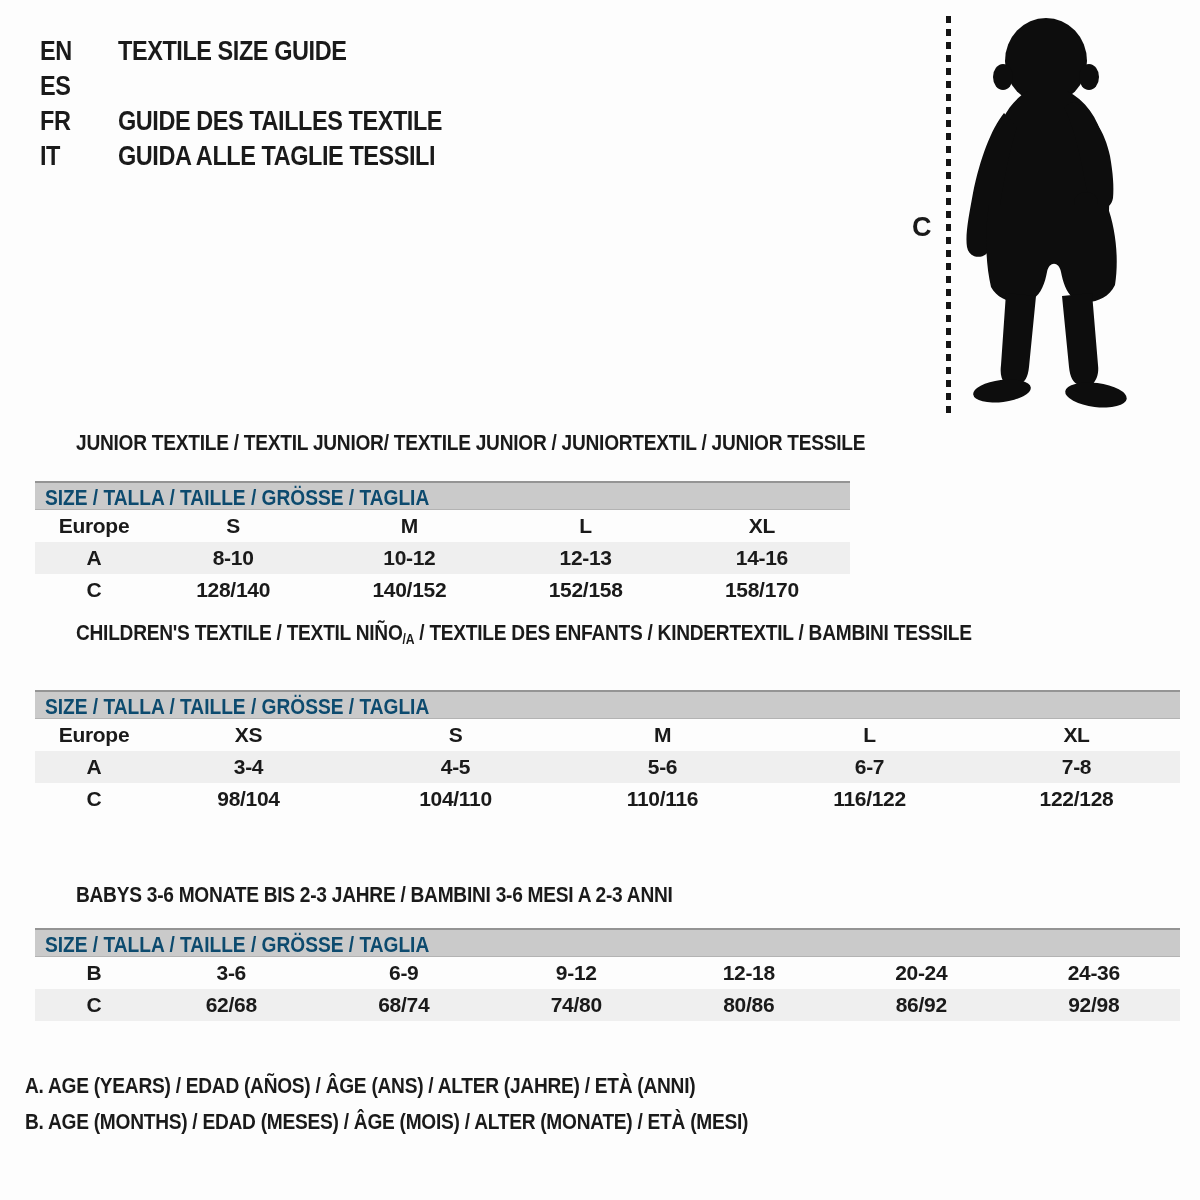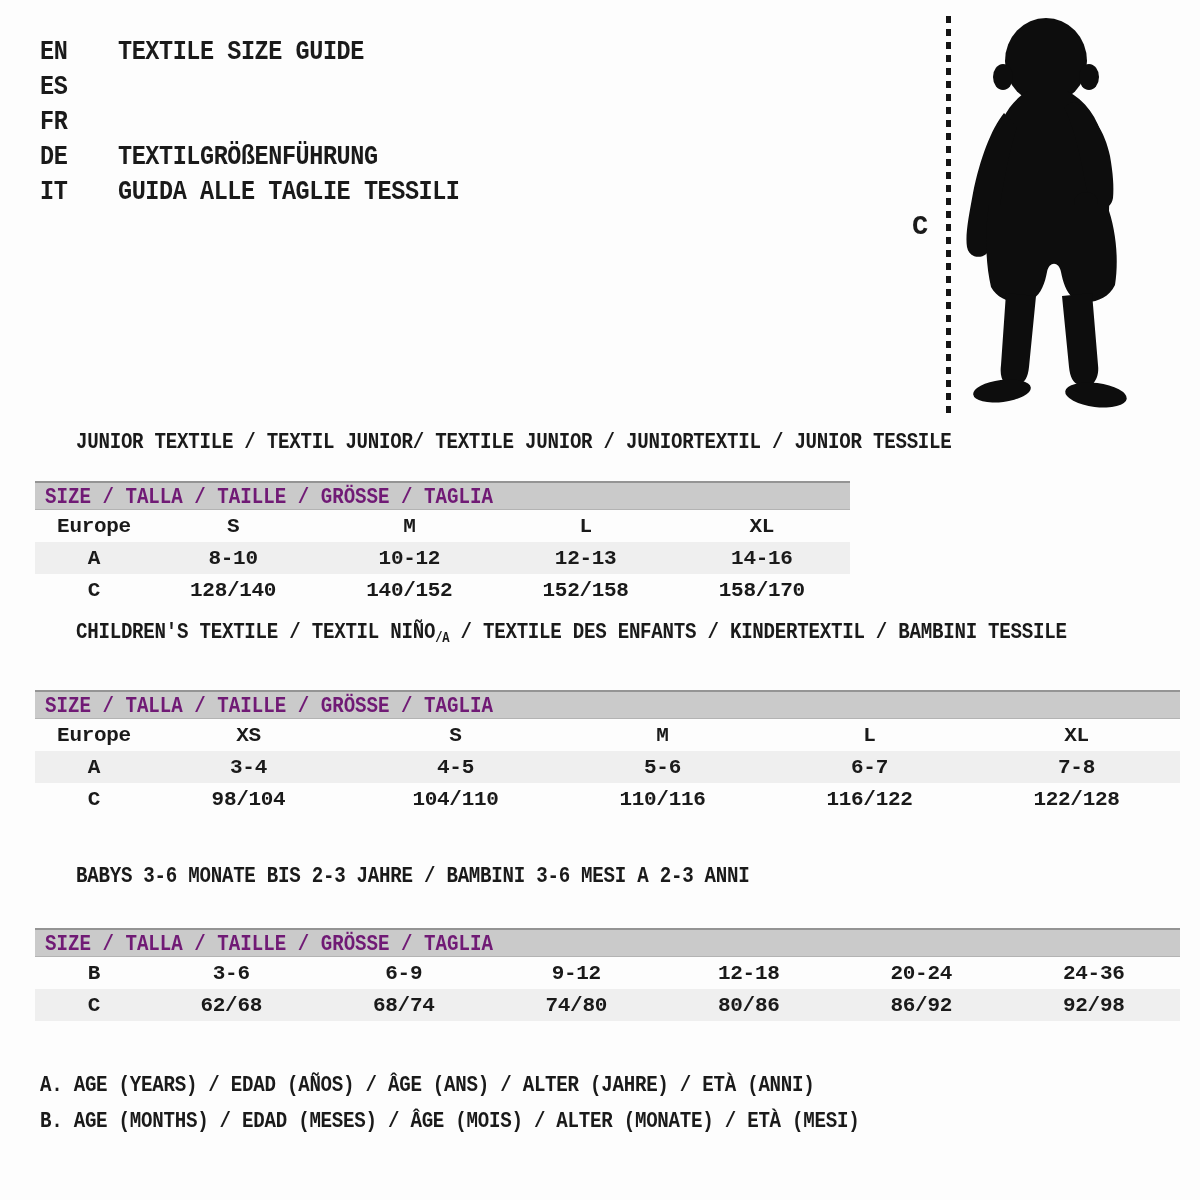--- a/index.html
+++ b/index.html
@@ -1,20 +1,20 @@
 <!DOCTYPE html>
 <html><head>
 <meta charset="utf-8">
 <style>
   html,body{margin:0;padding:0;}
   .page{
     position:relative;
     width:1200px;height:1200px;
     background:#fdfdfd;
-    font-family:Liberation Mono, monospace;
+    font-family:Liberation Sans, sans-serif;
     color:#1a1a1a;
     overflow:hidden;
   }
   
   .sx{display:inline-block;transform:scaleX(.87);transform-origin:0 50%;white-space:nowrap;}
 
   
   .lang-block{position:absolute;left:40px;top:34px;}
   .lang-row{display:grid;grid-template-columns:78px auto;height:35px;align-items:center;}
   .lang-code,.lang-title{font-size:27px;font-weight:bold;letter-spacing:-.5px;}
@@ -31,54 +31,51 @@
   .sec-title{position:absolute;left:40px;font-size:22px;font-weight:bold;letter-spacing:-.3px;margin-left:36px;}
   .sub{font-size:14px;vertical-align:-4px;}
 
   .size-table{position:absolute;left:35px;}
   .band{
     height:29px;line-height:29px;
     background:#cacaca;
     border-top:2px solid #949494;
     border-bottom:1px solid #b3b3b3;
     padding-left:10px;
-    font-size:22px;font-weight:bold;color:#701a75;
+    font-size:22px;font-weight:bold;color:#0c4a6e;
     box-sizing:border-box;
   }
   .trow{display:grid;height:32px;align-items:center;font-size:21px;font-weight:bold;}
   .trow.alt{background:#efefef;}
   .t4{grid-template-columns:110px repeat(4,1fr);}
   .t5{grid-template-columns:110px repeat(5,1fr);}
   .t6{grid-template-columns:110px repeat(6,1fr);}
   .tlabel{padding-left:8px;text-align:center;letter-spacing:-.3px;}
   .tcell{text-align:center;letter-spacing:-.3px;}
 
   
-  .footnotes{position:absolute;left:40px;top:1068px;}
+  .footnotes{position:absolute;left:25px;top:1068px;}
   .fn-line{height:36px;line-height:36px;font-size:22px;font-weight:bold;letter-spacing:-.3px;}
 </style>
 </head>
 <body>
 
 <div class="page">
 
   <div class="lang-block">
     <div class="lang-row">
       <span class="lang-code"><span class="sx">EN</span></span>
       <span class="lang-title"><span class="sx">TEXTILE SIZE GUIDE</span></span>
     </div>
     <div class="lang-row">
       <span class="lang-code"><span class="sx">ES</span></span>
     </div>
     <div class="lang-row">
       <span class="lang-code"><span class="sx">FR</span></span>
-    </div>
-    <div class="lang-row">
-      <span class="lang-code"><span class="sx">DE</span></span>
-      <span class="lang-title"><span class="sx">TEXTILGRÖßENFÜHRUNG</span></span>
+      <span class="lang-title"><span class="sx">GUIDE DES TAILLES TEXTILE</span></span>
     </div>
     <div class="lang-row">
       <span class="lang-code"><span class="sx">IT</span></span>
       <span class="lang-title"><span class="sx">GUIDA ALLE TAGLIE TESSILI</span></span>
     </div>
   </div>
 
   <div class="measure-line"></div>
   <div class="measure-label">C</div>
   <svg class="baby-svg" width="180" height="402" viewBox="0 0 180 400" aria-hidden="true">
@@ -150,21 +147,21 @@
     <div class="trow t5">
       <span class="tlabel">C</span>
       <span class="tcell">98/104</span>
       <span class="tcell">104/110</span>
       <span class="tcell">110/116</span>
       <span class="tcell">116/122</span>
       <span class="tcell">122/128</span>
     </div>
   </div>
 
-  <div class="sec-title" style="top:864px;">
+  <div class="sec-title" style="top:882px;">
     <span class="sx">BABYS 3-6 MONATE BIS 2-3 JAHRE / BAMBINI 3-6 MESI A 2-3 ANNI</span>
   </div>
   <div class="size-table" style="top:928px;width:1145px;">
     <div class="band"><span class="sx">SIZE / TALLA / TAILLE / GRÖSSE / TAGLIA</span></div>
     <div class="trow t6">
       <span class="tlabel">B</span>
       <span class="tcell">3-6</span>
       <span class="tcell">6-9</span>
       <span class="tcell">9-12</span>
       <span class="tcell">12-18</span>

